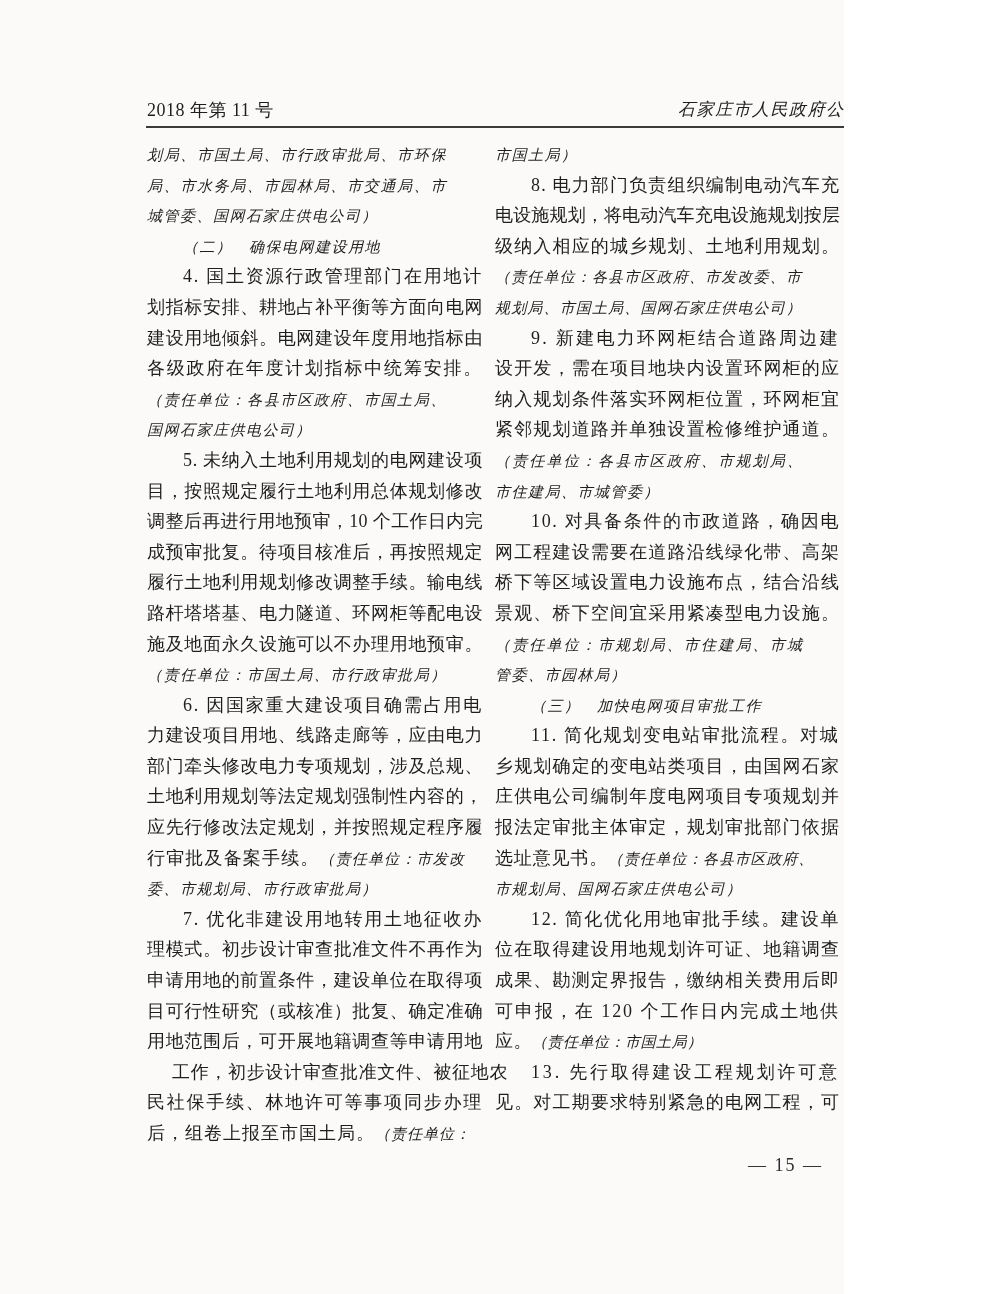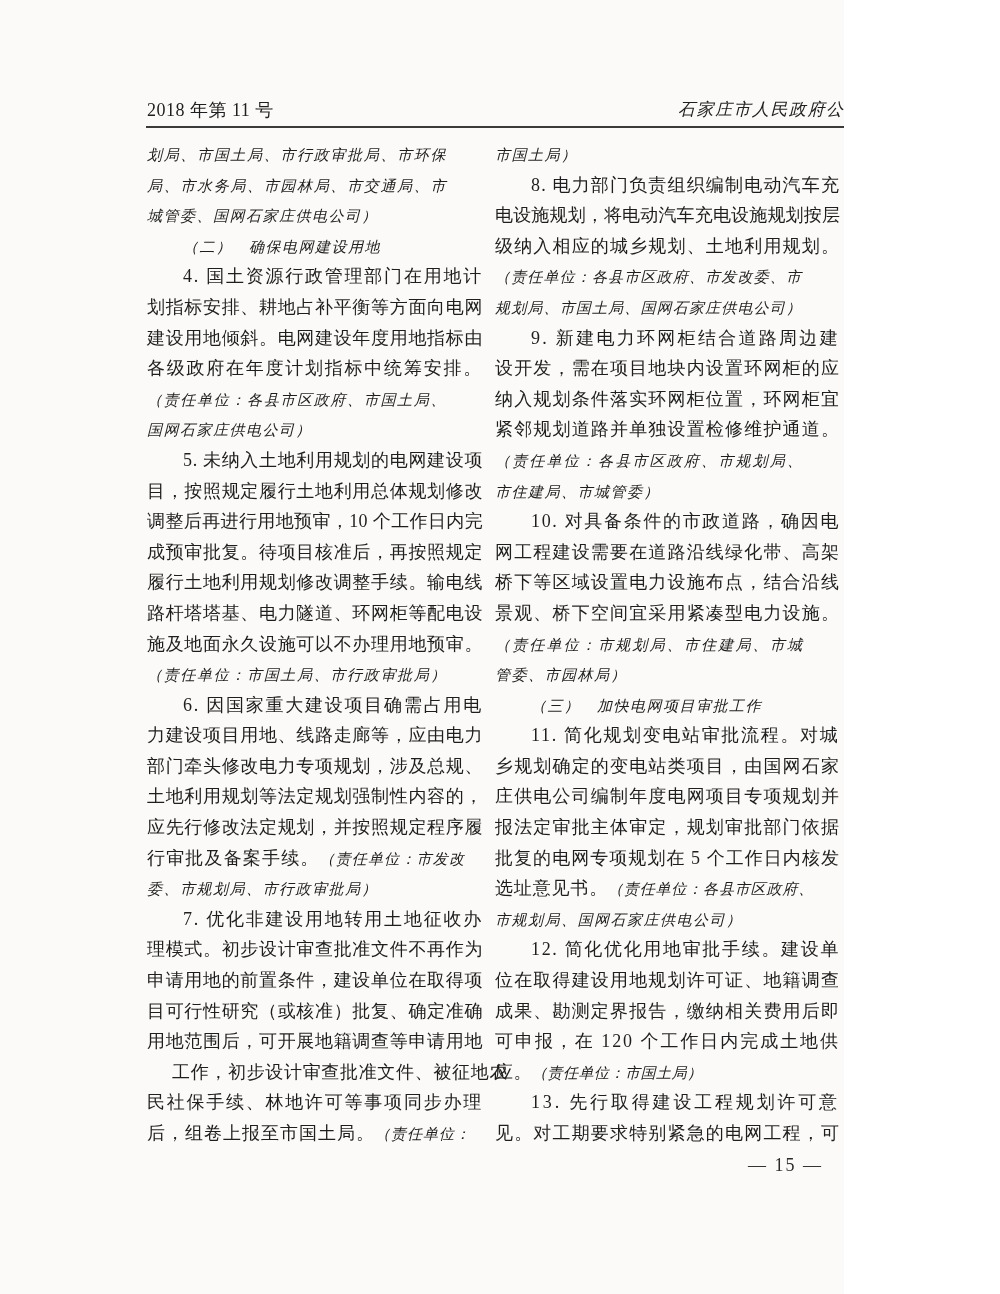--- a/index.html
+++ b/index.html
@@ -115,21 +115,20 @@
       <div class="line" style="letter-spacing: 1.17px;"><span class="song">网工程建设需要在道路沿线绿化带、高架</span></div>
       <div class="line" style="letter-spacing: 1.17px;"><span class="song">桥下等区域设置电力设施布点，结合沿线</span></div>
       <div class="line" style="letter-spacing: 1.17px;"><span class="song">景观、桥下空间宜采用紧凑型电力设施。</span></div>
       <div class="line" style="letter-spacing: 2.17px;"><span class="kai">（责任单位：市规划局、市住建局、市城</span></div>
       <div class="line" style="letter-spacing: 1.5px;"><span class="kai">管委、市园林局）</span></div>
       <div class="line" style="text-indent: 36px; letter-spacing: 1.5px;"><span class="kai">（三）　加快电网项目审批工作</span></div>
       <div class="line" style="text-indent: 36px; letter-spacing: 1.67px;"><span class="song">11. 简化规划变电站审批流程。对城</span></div>
       <div class="line" style="letter-spacing: 1.17px;"><span class="song">乡规划确定的变电站类项目，由国网石家</span></div>
       <div class="line" style="letter-spacing: 1.17px;"><span class="song">庄供电公司编制年度电网项目专项规划并</span></div>
       <div class="line" style="letter-spacing: 1.17px;"><span class="song">报法定审批主体审定，规划审批部门依据</span></div>
-      <div class="line" style="letter-spacing: 1.05px;"><span class="song">批复的电网专项规划在 5 个工作日内核发</span></div>
       <div class="line" style="letter-spacing: 0.84px;"><span class="song">选址意见书。</span><span class="kai">（责任单位：各县市区政府、</span></div>
       <div class="line" style="letter-spacing: 1.5px;"><span class="kai">市规划局、国网石家庄供电公司）</span></div>
       <div class="line" style="text-indent: 36px; letter-spacing: 1.67px;"><span class="song">12. 简化优化用地审批手续。建设单</span></div>
       <div class="line" style="letter-spacing: 1.17px;"><span class="song">位在取得建设用地规划许可证、地籍调查</span></div>
       <div class="line" style="letter-spacing: 1.17px;"><span class="song">成果、勘测定界报告，缴纳相关费用后即</span></div>
       <div class="line" style="letter-spacing: 1.95px;"><span class="song">可申报，在 120 个工作日内完成土地供</span></div>
       <div class="line" style="letter-spacing: 0.5px;"><span class="song">应。</span><span class="kai">（责任单位：市国土局）</span></div>
       <div class="line" style="text-indent: 36px; letter-spacing: 2.82px;"><span class="song">13. 先行取得建设工程规划许可意</span></div>
       <div class="line" style="letter-spacing: 1.17px;"><span class="song">见。对工期要求特别紧急的电网工程，可</span></div>
     </div>

